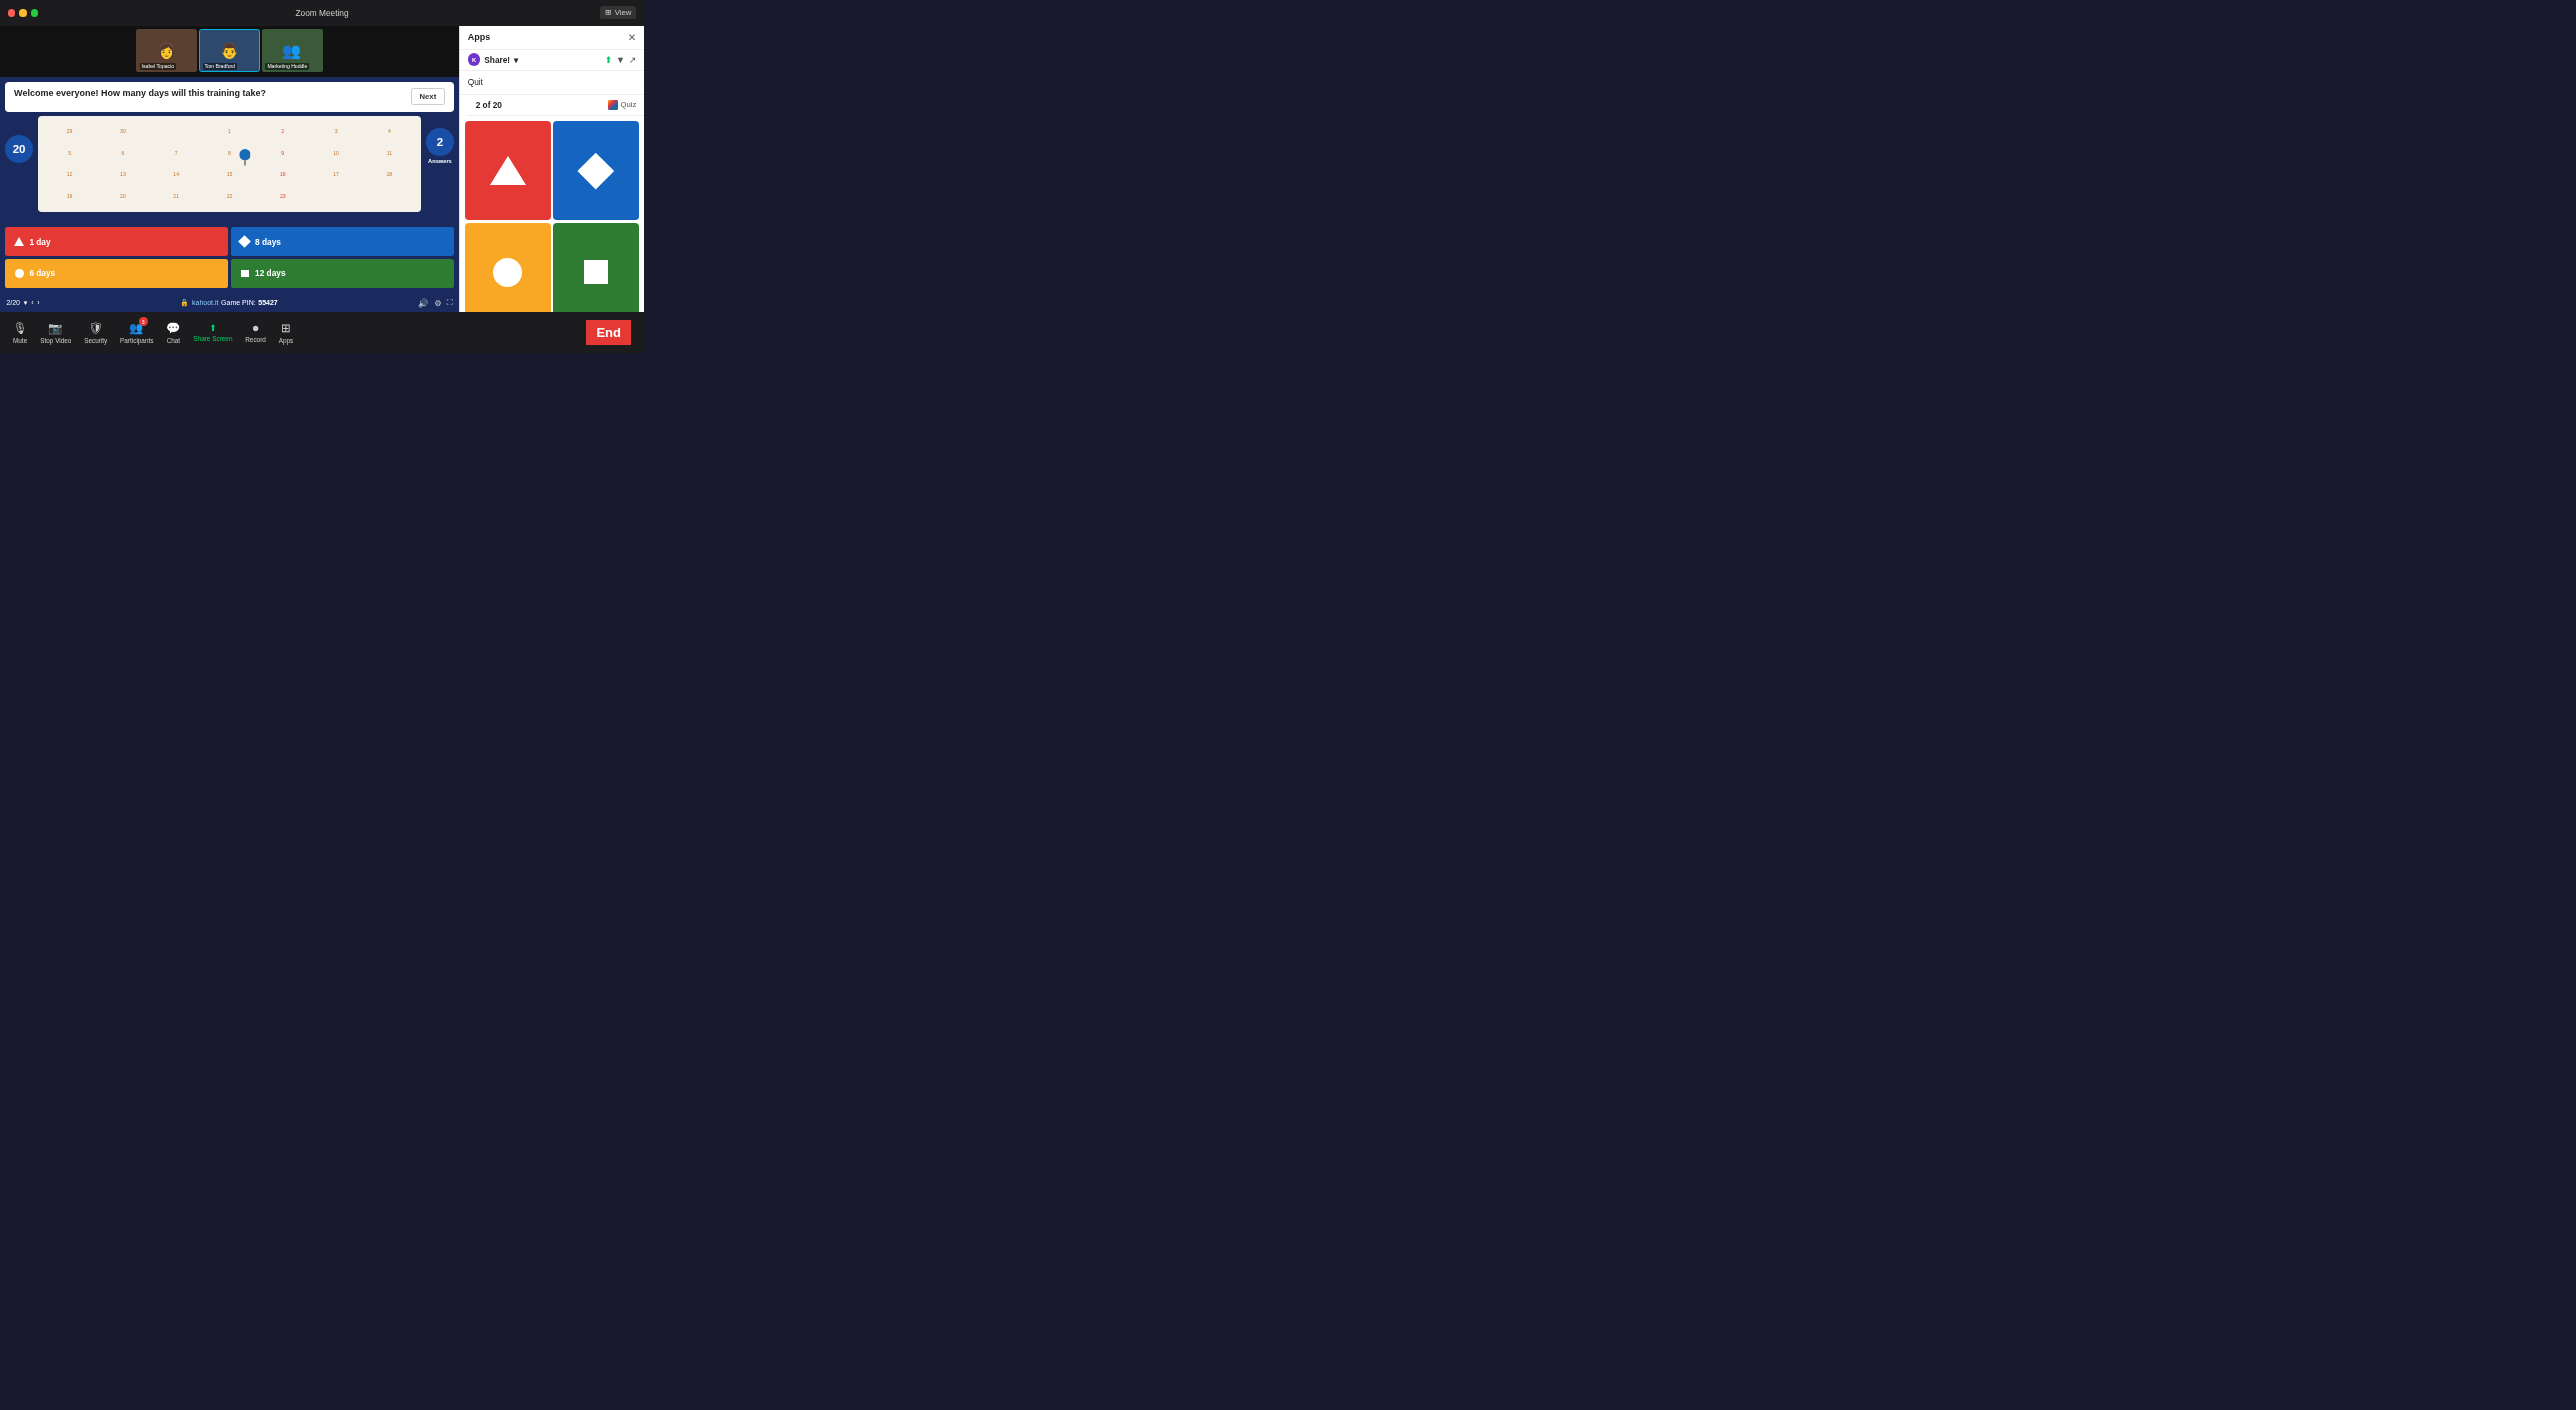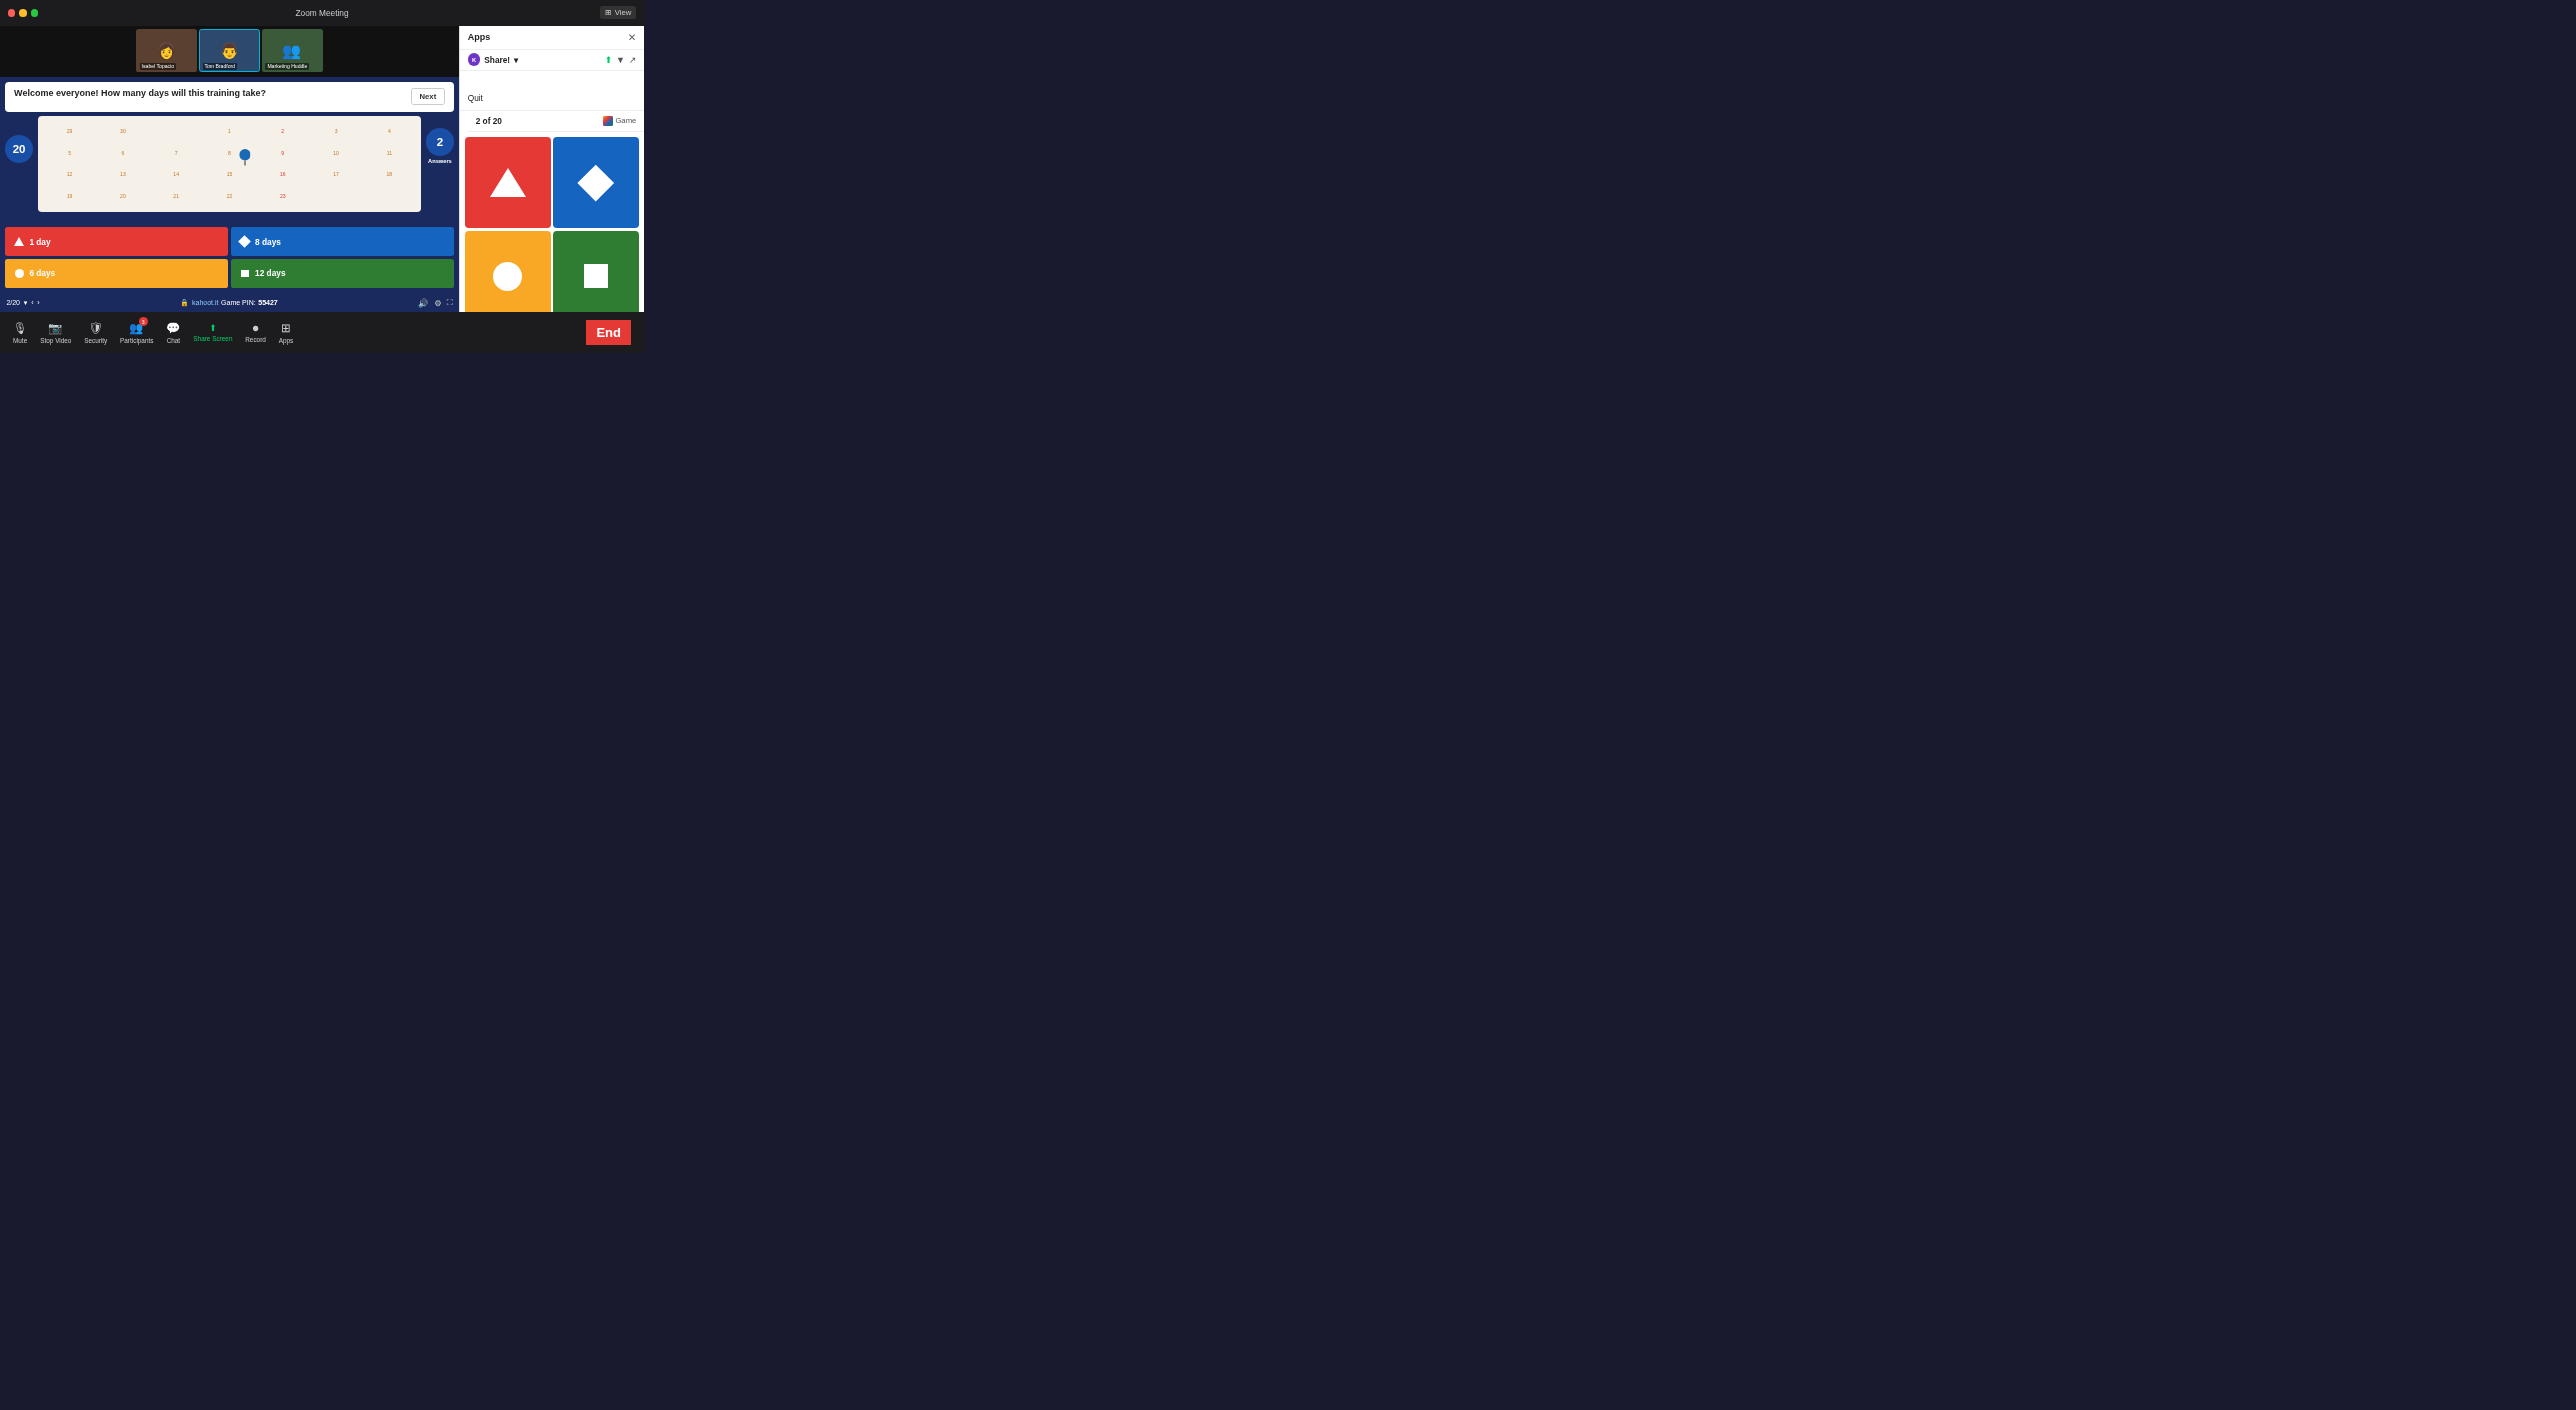--- a/index.html
+++ b/index.html
@@ -398,21 +398,20 @@
     .kahoot-quit-row {
       display: flex;
       align-items: center;
       padding: 6.4px 7.7px;
       border-bottom: 0.6px solid #eee;
       cursor: pointer;
     }
     .kahoot-quit-text {
       font-size: 8.3px;
       color: #222;
-      margin-top: 16px;
     }
 
     .kahoot-progress-row {
       display: flex;
       align-items: center;
       justify-content: space-between;
       padding: 5.1px 7.7px;
       border-bottom: 0.6px solid #eee;
       margin-left: 8px;
     }
@@ -712,21 +711,21 @@
     </div>
 
     <div class="kahoot-quit-row">
       <span class="kahoot-quit-text">Quit</span>
     </div>
 
     <div class="kahoot-progress-row">
       <span class="kahoot-progress-text">2 of 20</span>
       <div class="kahoot-quiz-badge">
         <div class="quiz-icon"></div>
-        <span>Game</span>
+        <span>Quiz</span>
       </div>
     </div>
 
     <div class="panel-answers">
       <div class="panel-answer-card red">
         <div class="shape-triangle-lg"></div>
       </div>
       <div class="panel-answer-card blue">
         <div class="shape-diamond-lg"></div>
       </div>

